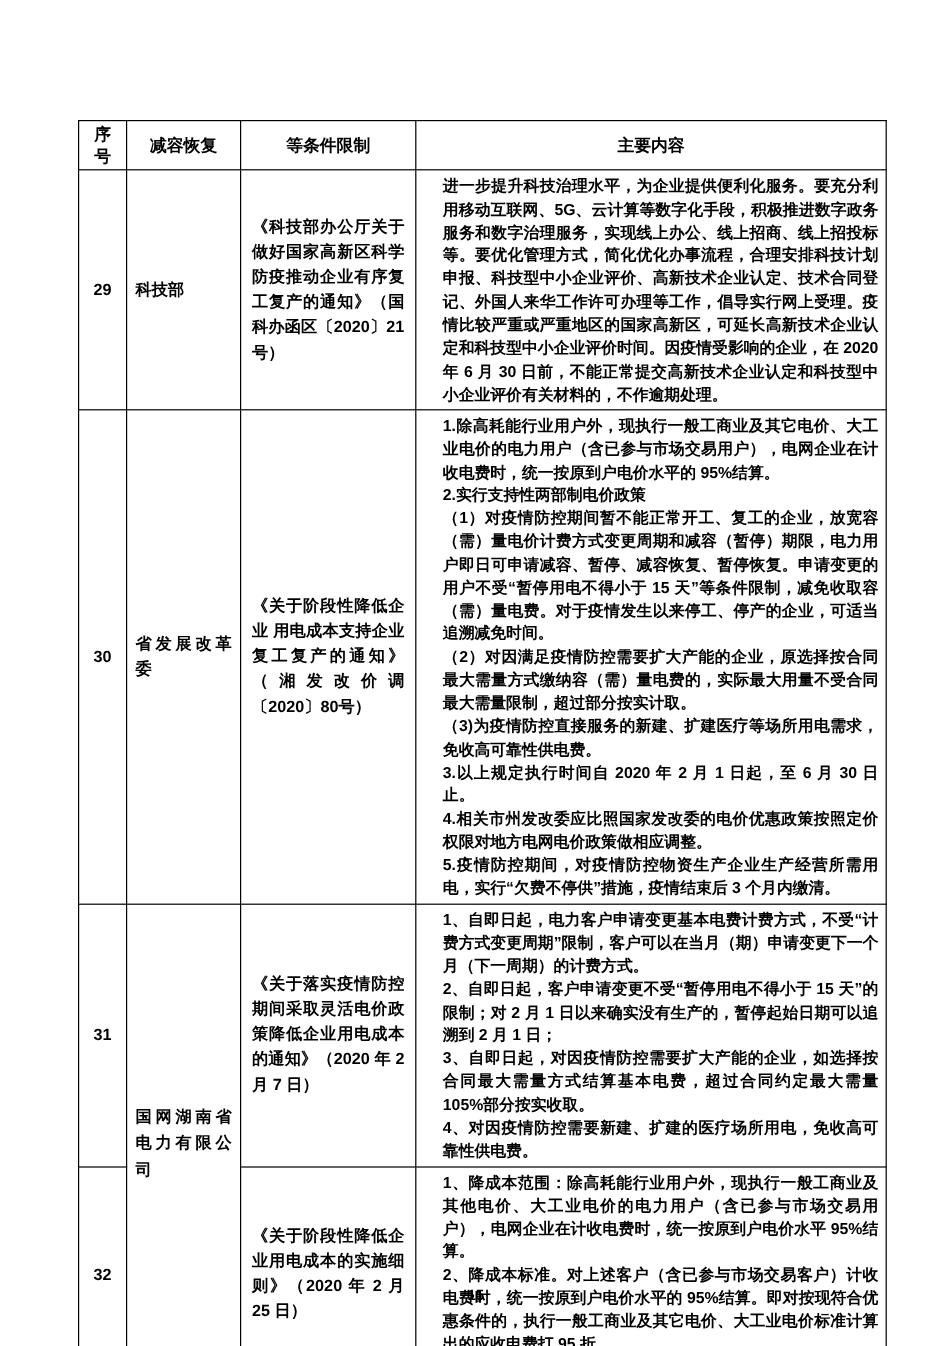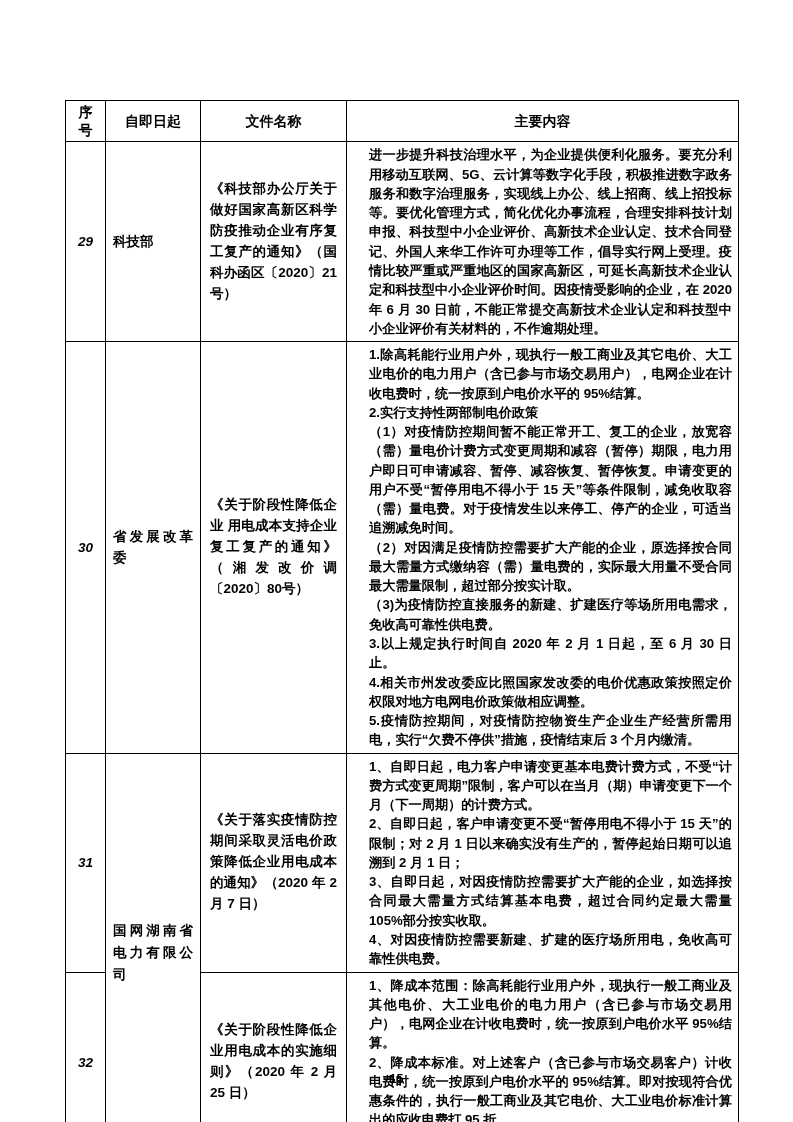--- a/index.html
+++ b/index.html
@@ -29,21 +29,20 @@
     vertical-align:middle;
     height:38px;
     padding:2px 3px;
     line-height:1.3;
   }
   .no-cell {
     text-align:center;
     vertical-align:middle;
     font-weight:bold;
     font-size:13.5px;
-    font-style:italic;
   }
   .agency-cell {
     text-align:justify;
     vertical-align:middle;
     font-weight:bold;
     font-size:13.5px;
     padding:4px 7px;
     line-height:1.6;
     margin-left:20px;
   }
@@ -87,22 +86,22 @@
     <colgroup>
       <col style="width:40px">
       <col style="width:95px">
       <col style="width:146px">
       <col style="width:392px">
     </colgroup>
     <thead>
       <tr>
         <th style="white-space:pre-line">序
 号</th>
-        <th>自即日起</th>
-        <th>文件名称</th>
+        <th>减容恢复</th>
+        <th>等条件限制</th>
         <th>主要内容</th>
       </tr>
     </thead>
     <tbody>
       <tr class="r29">
         <td class="no-cell">29</td>
         <td class="agency-cell">科技部</td>
         <td class="doc-cell">《科技部办公厅关于做好国家高新区科学防疫推动企业有序复工复产的通知》（国科办函区〔2020〕21 号）</td>
         <td class="content-cell">进一步提升科技治理水平，为企业提供便利化服务。要充分利用移动互联网、5G、云计算等数字化手段，积极推进数字政务服务和数字治理服务，实现线上办公、线上招商、线上招投标等。要优化管理方式，简化优化办事流程，合理安排科技计划申报、科技型中小企业评价、高新技术企业认定、技术合同登记、外国人来华工作许可办理等工作，倡导实行网上受理。疫情比较严重或严重地区的国家高新区，可延长高新技术企业认定和科技型中小企业评价时间。因疫情受影响的企业，在 2020 年 6 月 30 日前，不能正常提交高新技术企业认定和科技型中小企业评价有关材料的，不作逾期处理。</td>
       </tr>

